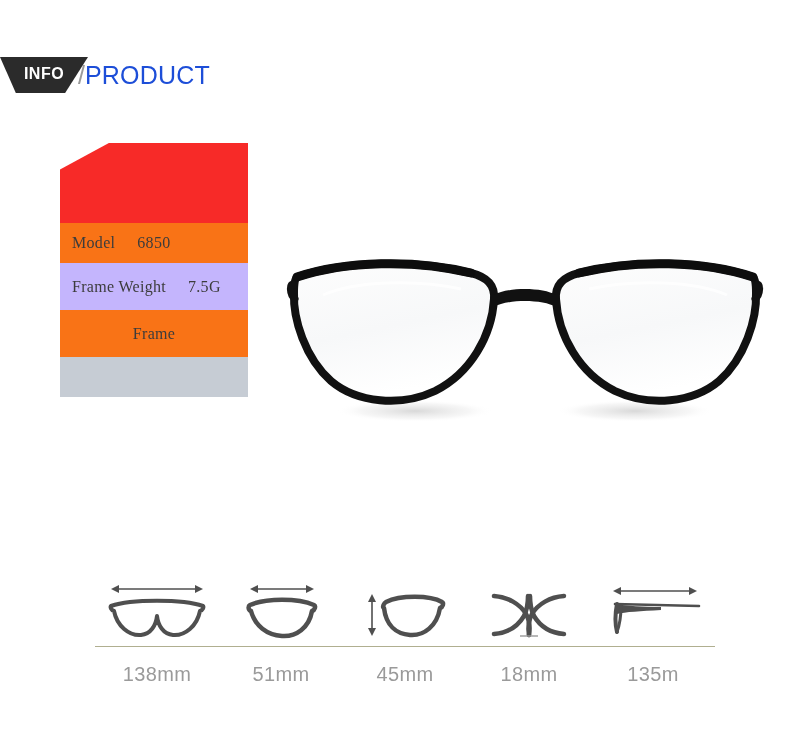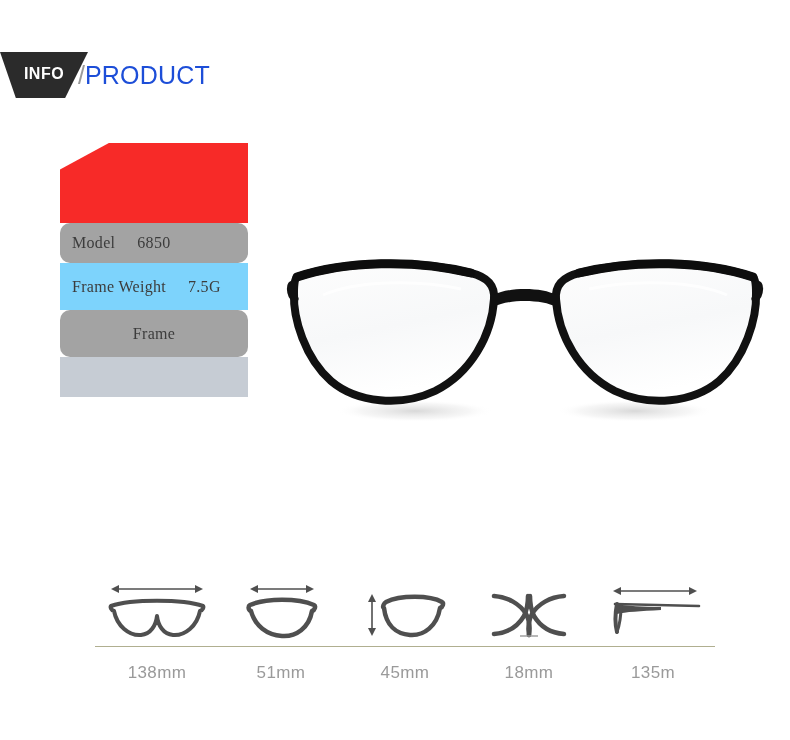--- a/index.html
+++ b/index.html
@@ -23,21 +23,21 @@
     left: 0;
     top: 52px;
     width: 790px;
     height: 46px;
     display: flex;
     align-items: center;
   }
   .info-badge {
     position: relative;
     width: 88px;
-    height: 46px;
+    height: 36px;
     background: #2b2b2b;
     -webkit-clip-path: polygon(0 0, 100% 0, 74% 100%, 18% 100%);
     clip-path: polygon(0 0, 100% 0, 74% 100%, 18% 100%);
     display: flex;
     align-items: center;
     justify-content: center;
     flex: none;
   }
   .info-badge span {
     color: #ffffff;
@@ -89,22 +89,22 @@
     display: flex;
     align-items: center;
     padding-left: 12px;
     font-family: "Liberation Serif", serif;
     font-size: 16px;
     color: #3c3c3c;
     letter-spacing: 0.3px;
     overflow: hidden;
     white-space: nowrap;
   }
-  .spec-row.light { background: #a3a3a3; border-radius: 10px; }
-  .spec-row.dark  { background: #7dd3fc; }
+  .spec-row.light { background: #f97316; }
+  .spec-row.dark  { background: #c4b5fd; }
   .spec-row.tall  { height: 47px; }
   .spec-row.center {
     justify-content: center;
     padding-left: 0;
   }
   .spec-key { }
   .spec-val { margin-left: 22px; }
   .spec-val.tight { margin-left: 12px; }
   .spec-row-blank { height: 40px; background: #c6ccd4; }
 
@@ -140,21 +140,21 @@
     background: #b0af90;
     margin-top: 2px;
   }
   .measure-labels {
     display: flex;
     margin-top: 16px;
   }
   .measure-label {
     flex: 1;
     text-align: center;
-    font-size: 17px;
+    font-size: 20px;
     color: #9a9a9a;
     letter-spacing: 0.4px;
     font-family: "Liberation Sans", sans-serif;
   }
 </style>
 </head>
 <body>
 
 <div class="header">
   <div class="info-badge">

